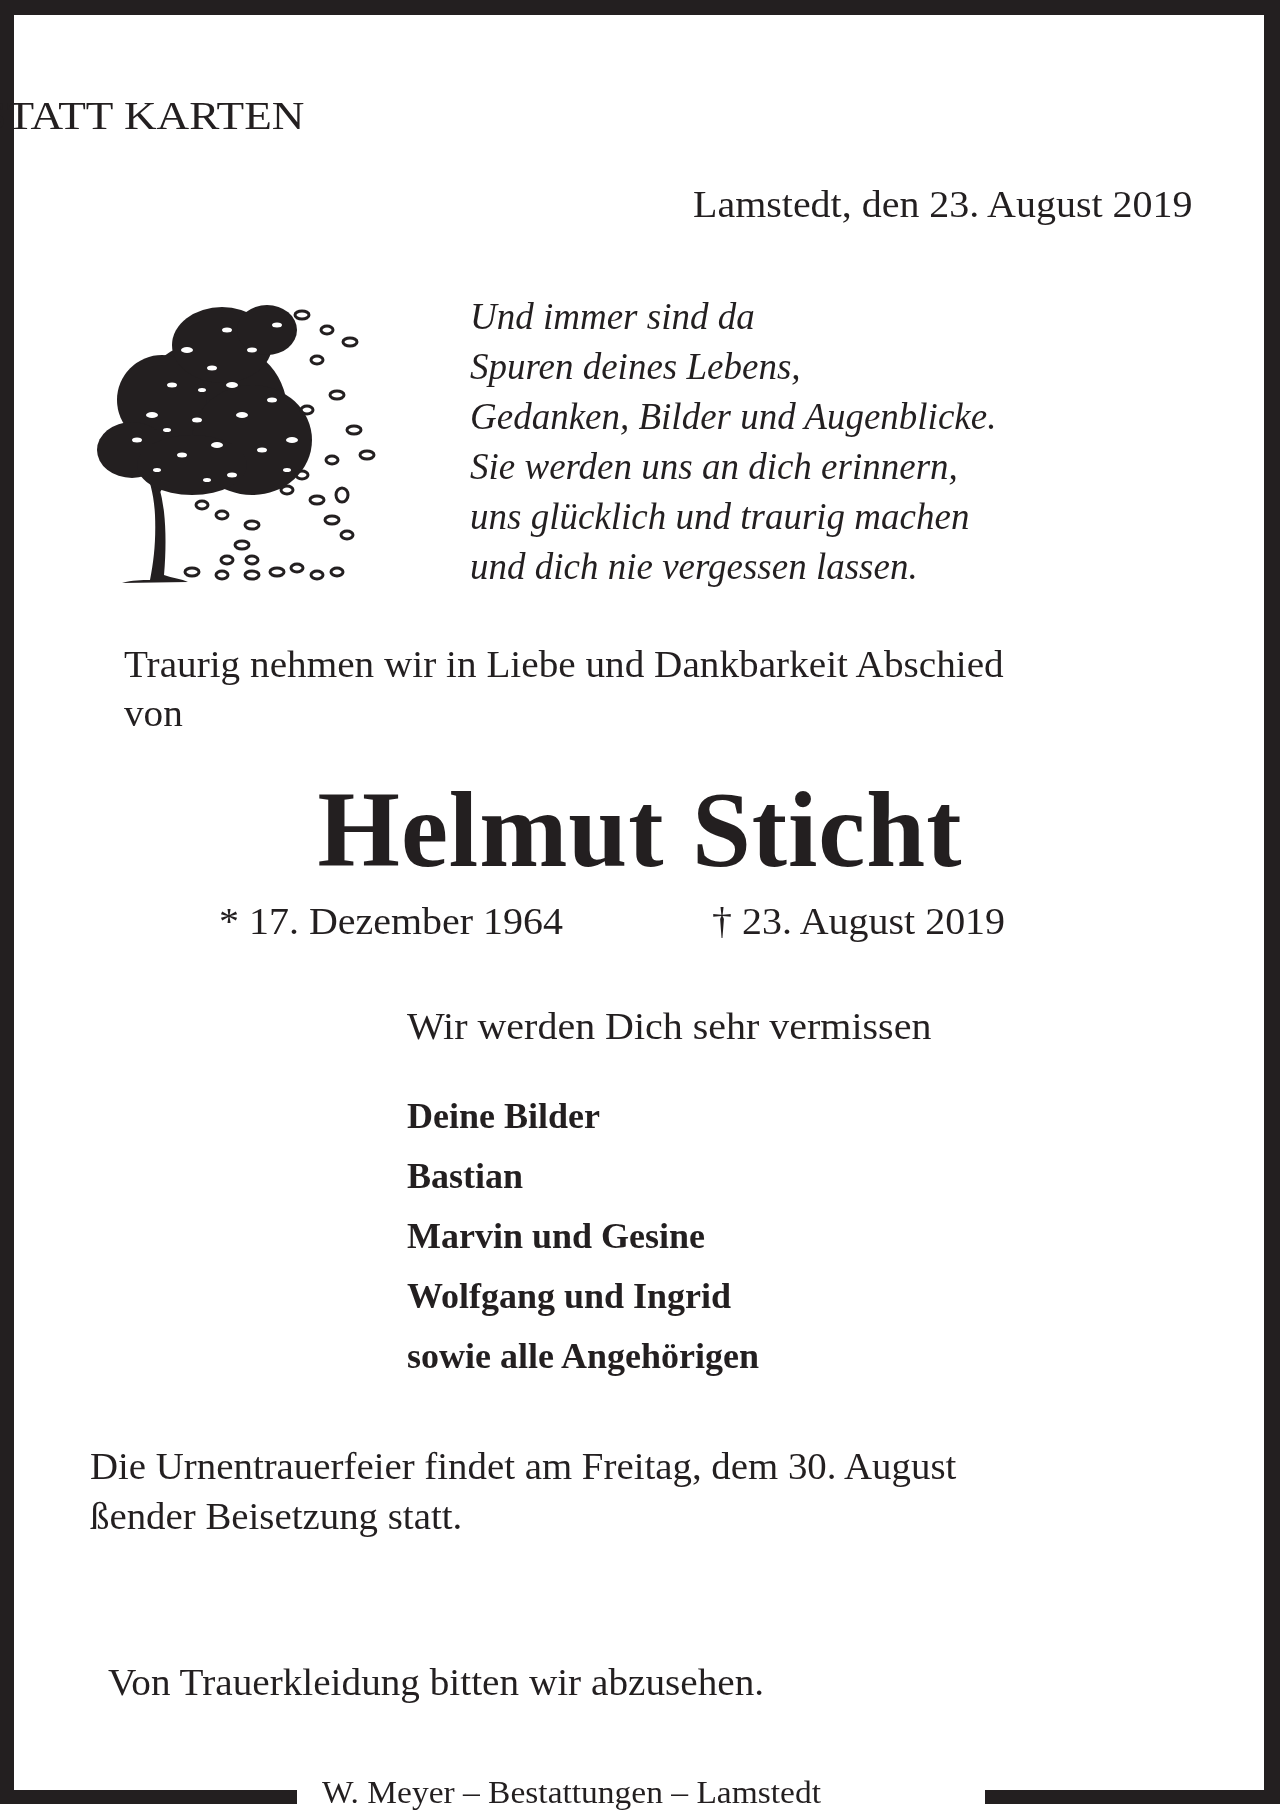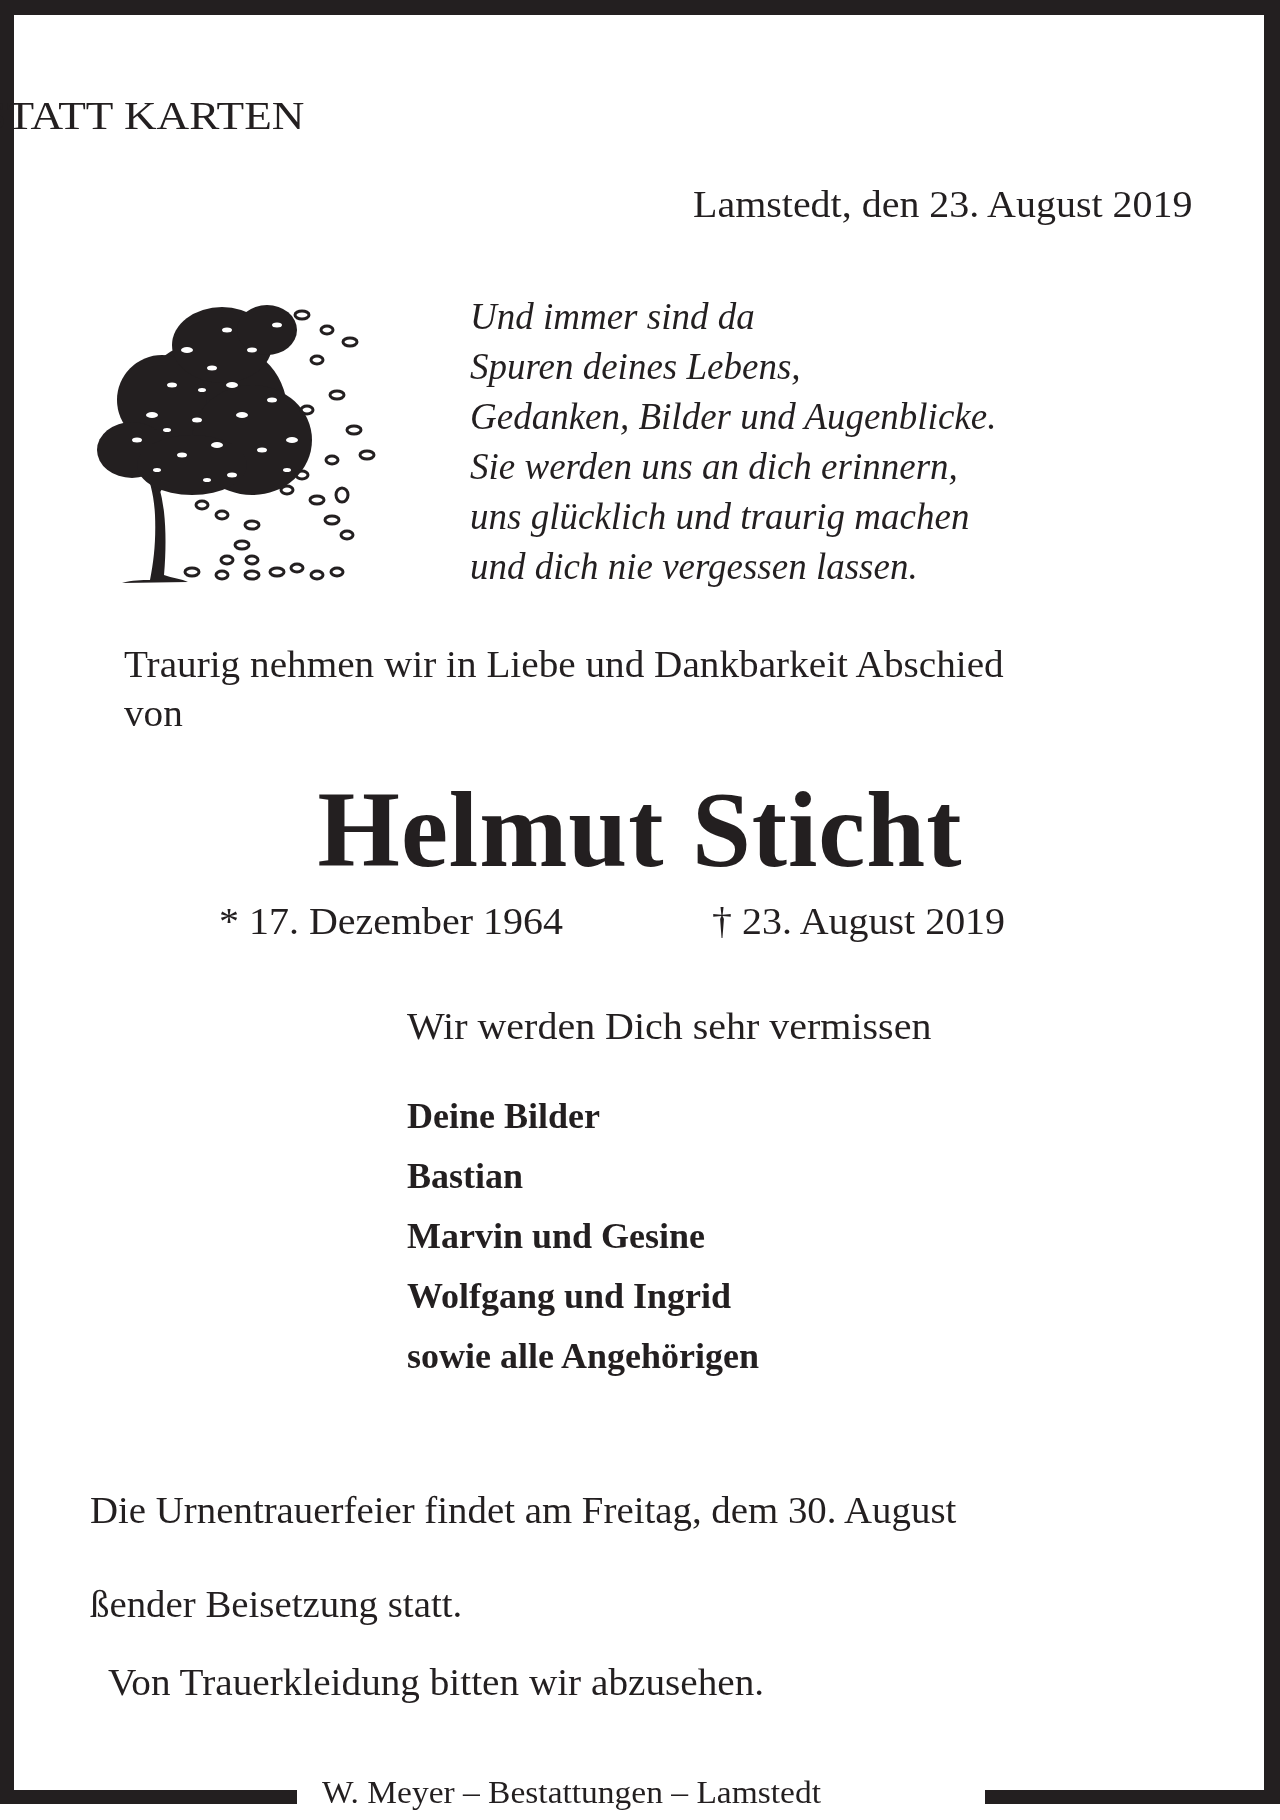--- a/index.html
+++ b/index.html
@@ -29,21 +29,21 @@
   .name { left:0; width:1280px; text-align:center; top:776px; font-size:108px; font-weight:bold; letter-spacing:1px; }
   .dates { top:903px; font-size:37px; }
   .birth { left:219px; }
   .death { left:712px; }
 
   .closing { left:407px; top:1008px; font-size:37px; }
   .signers { position:absolute; left:407px; top:1086px; font-size:36px; font-weight:bold; line-height:60px; }
   .signers div { white-space:nowrap; }
 
   .ceremony { position:absolute; left:90px; top:1442px; width:1103px; font-size:37px; line-height:50px; }
-  .ceremony div { white-space:nowrap;margin-top:44px; }
+  .ceremony div { white-space:nowrap; }
   .note { left:108px; top:1664px; font-size:37px; }
 
   .footer { left:322px; top:1777px; font-size:31px; }
 </style>
 </head>
 <body>
 
 <div class="frame-top"></div>
 <div class="frame-left"></div>
 <div class="frame-right"></div>

